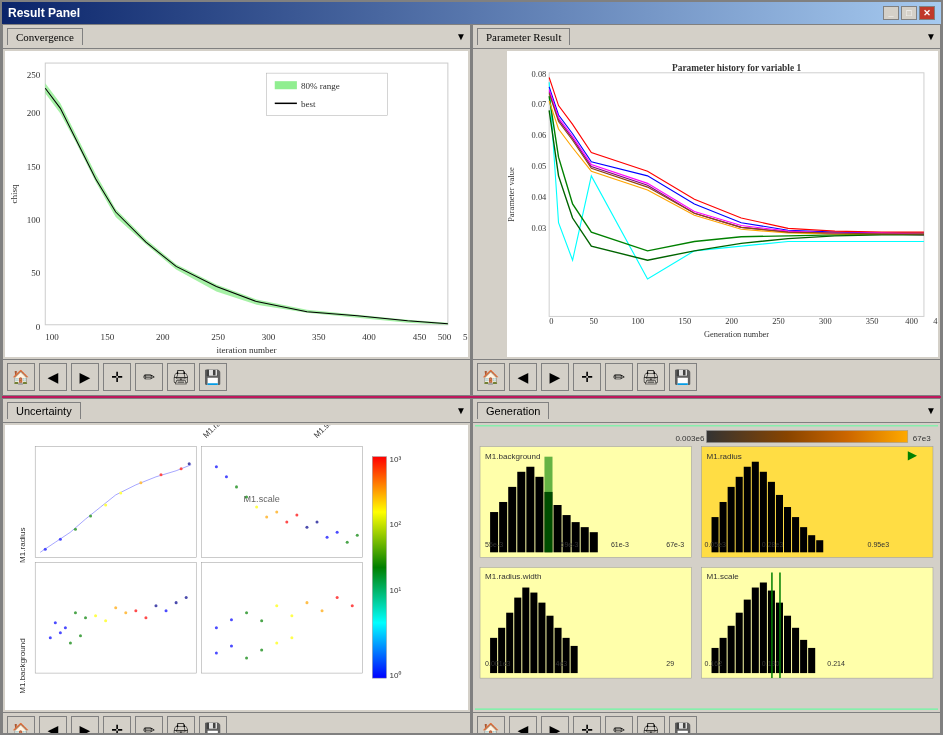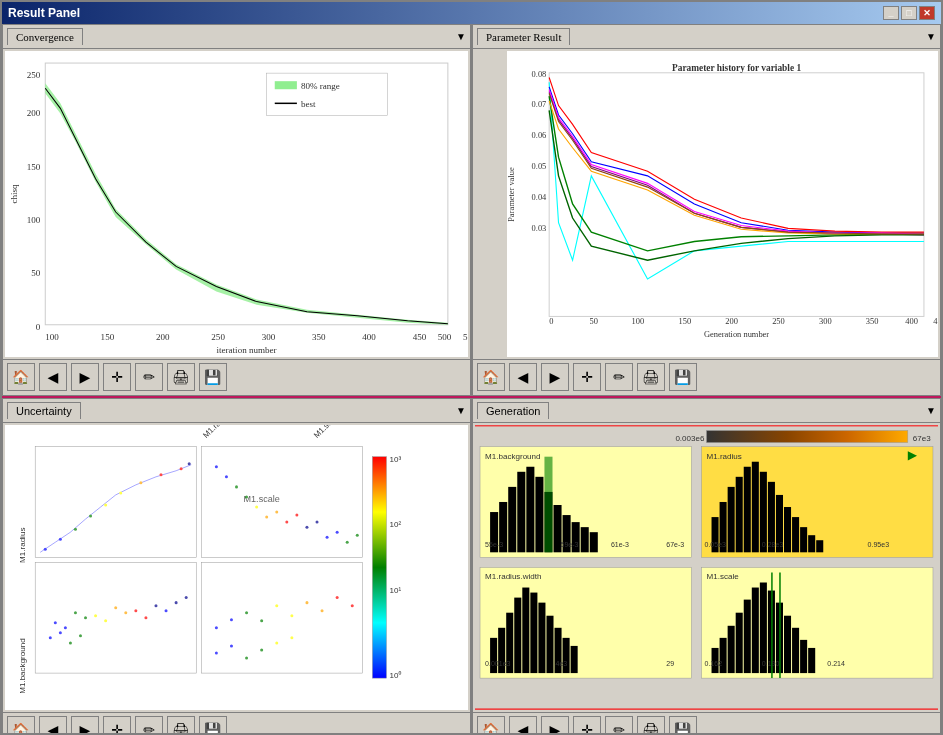--- a/index.html
+++ b/index.html
@@ -121,21 +121,21 @@
     svg { width: 100%; height: 100%; }
 
     
     .conv-plot { background: white; }
     .param-plot { background: white; margin-left: 34px; }
 
     
     .corr-plot { background: white; }
 
     
-    .uncert-plot { background: #ef4444; }
+    .uncert-plot { background: #86efac; }
 
     .axis-label {
       font-size: 9px;
       fill: #333;
     }
   </style>
 </head>
 <body>
 
 <div class="window">

